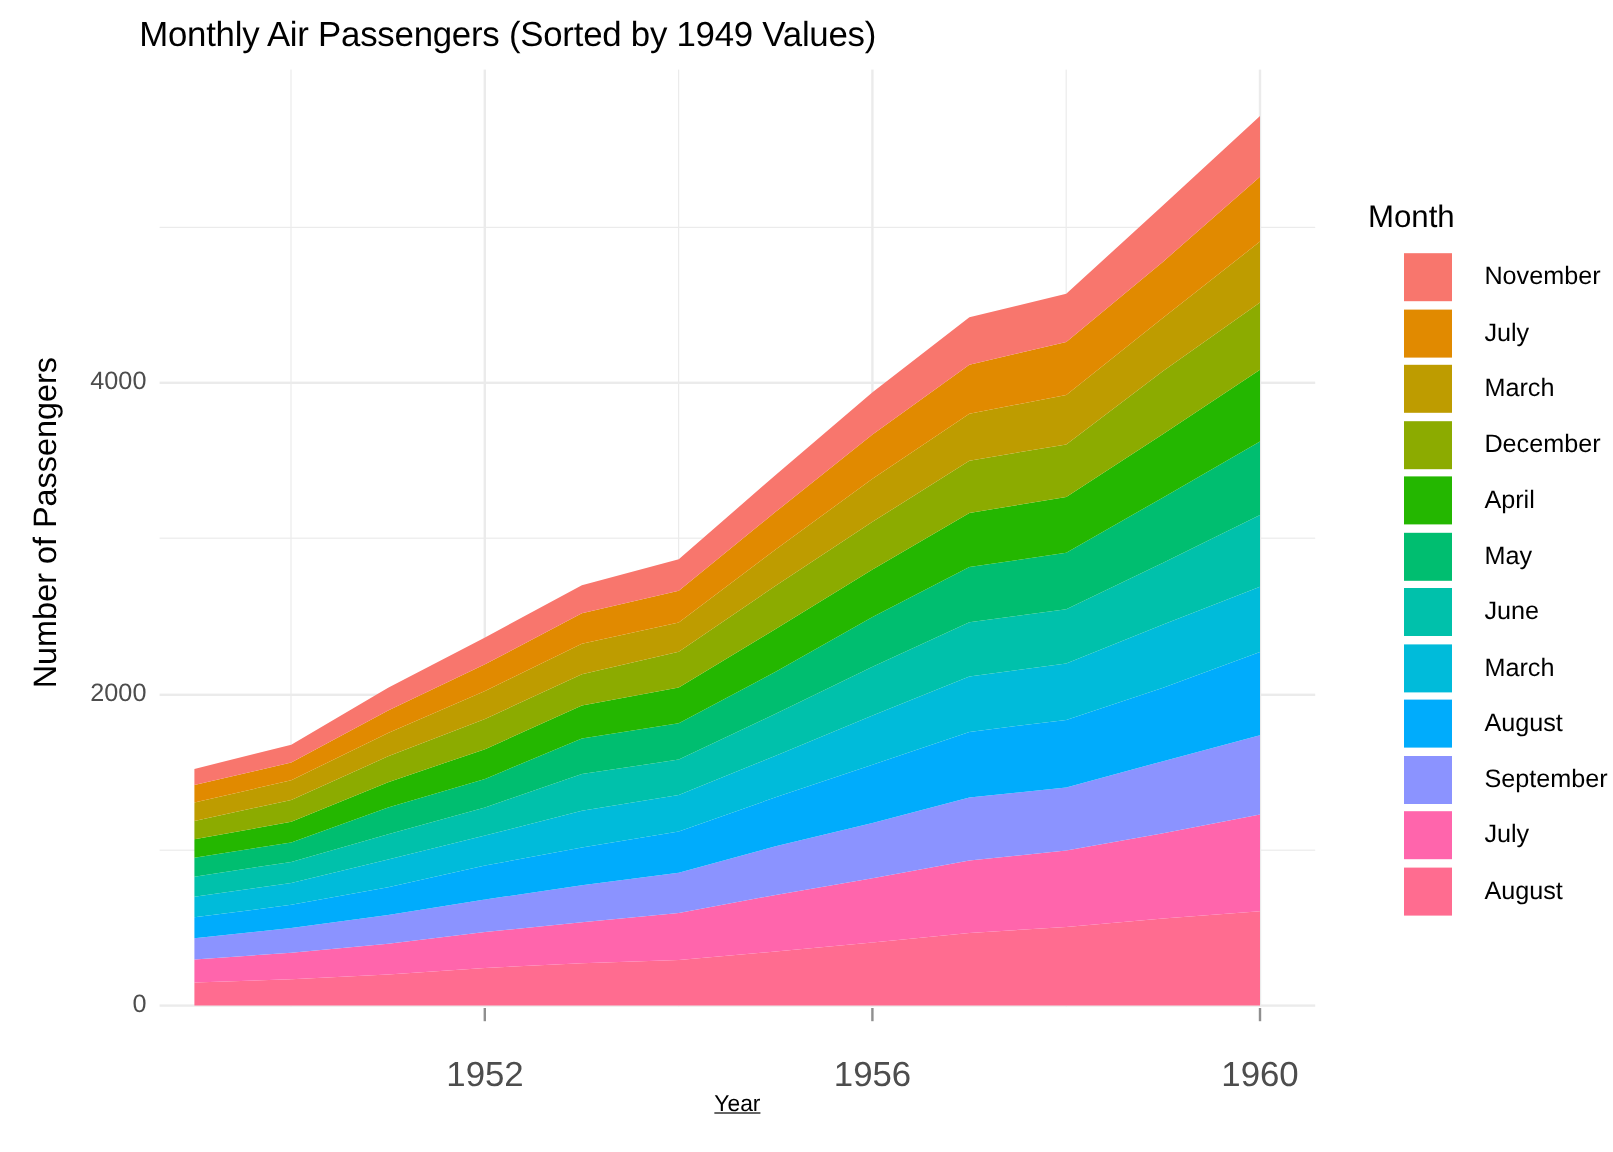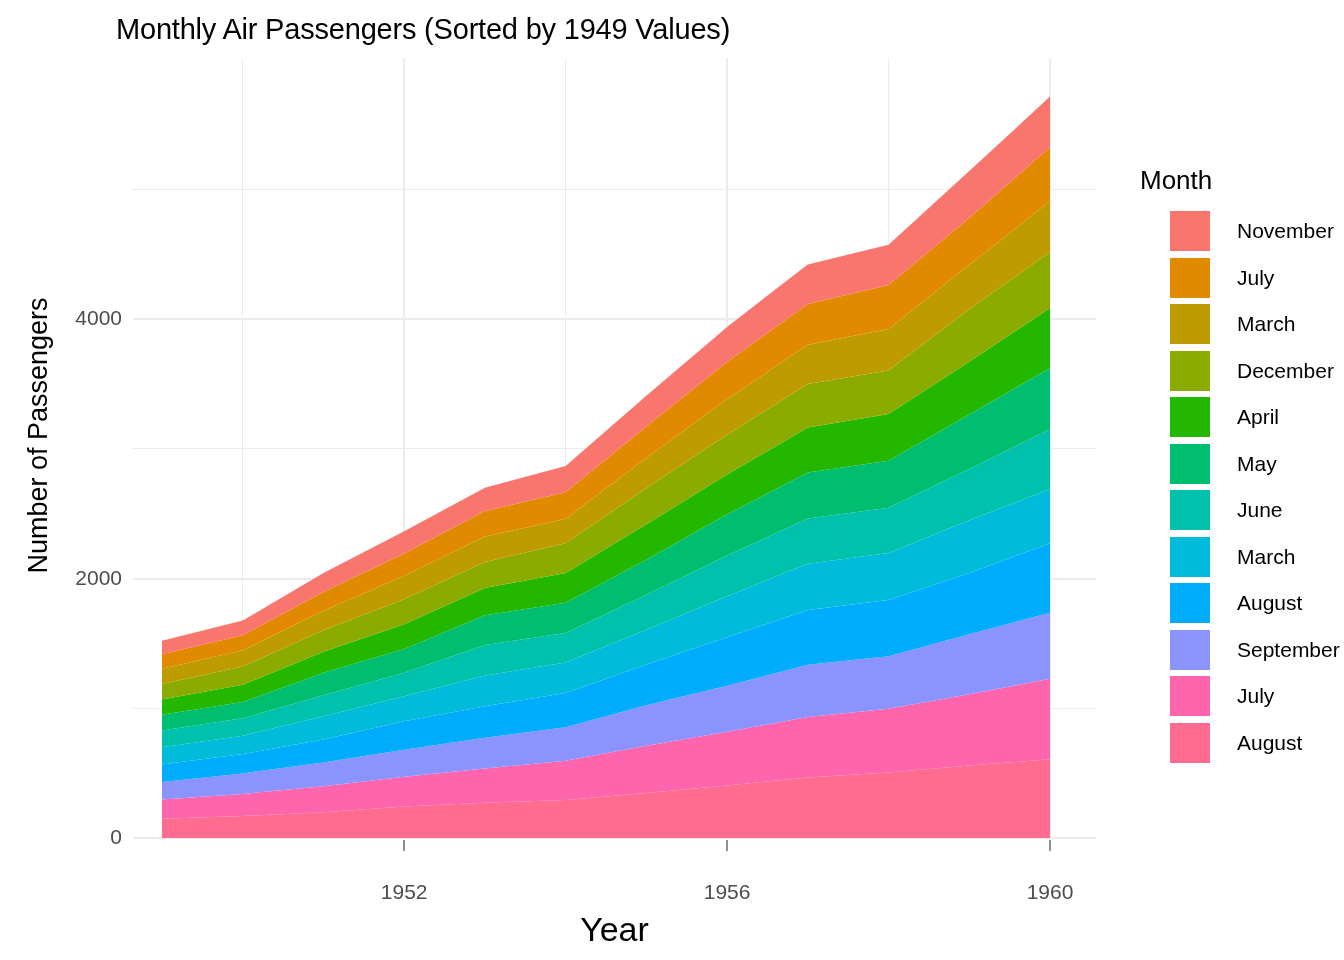--- a/index.html
+++ b/index.html
@@ -57,21 +57,21 @@
     position: absolute;
     right: 1222px;
     font-size: 21px;
     color: #4d4d4d;
     text-align: left;
     white-space: nowrap;
   }
   .x-tick-label {
     position: absolute;
     top: 880px;
-    font-size: 21px;
+    font-size: 29px;
     color: #4d4d4d;
     text-align: center;
     white-space: nowrap;
     transform: translateX(-50%);
   }
   .x-tick-mark {
     position: absolute;
     top: 840px;
     width: 2px;
     height: 11px;
@@ -88,23 +88,24 @@
     color: #000000;
     transform: rotate(-90deg);
     white-space: nowrap;
   }
   #x-axis-title {
     position: absolute;
     left: 133px;
     top: 910px;
     width: 963px;
     text-align: center;
-    font-size: 34px;
-    color: #000000;
-    white-space: nowrap;
+    font-size: 19px;
+    color: #000000;
+    white-space: nowrap;
+    text-decoration: underline;
   }
   
   #legend {
     position: absolute;
     left: 1138px;
     top: 165px;
     width: 248px;
   }
   #legend-title {
     font-size: 26px;

